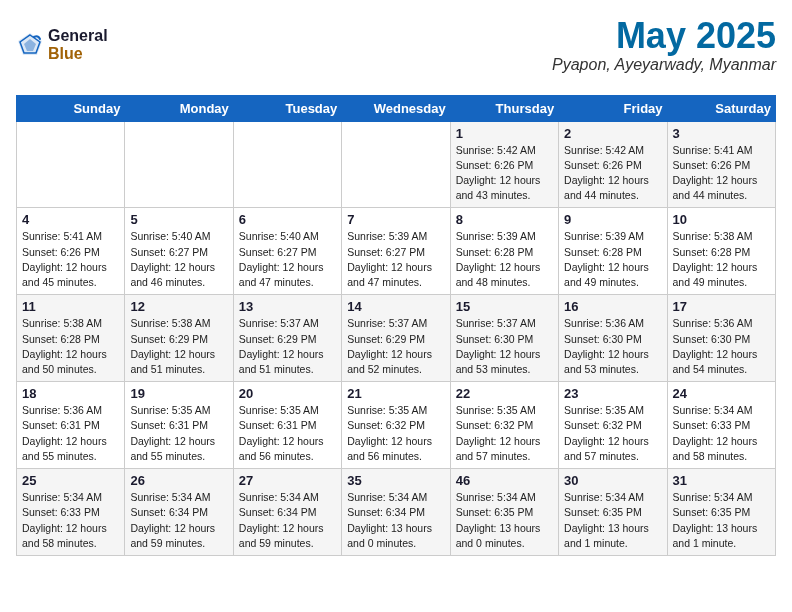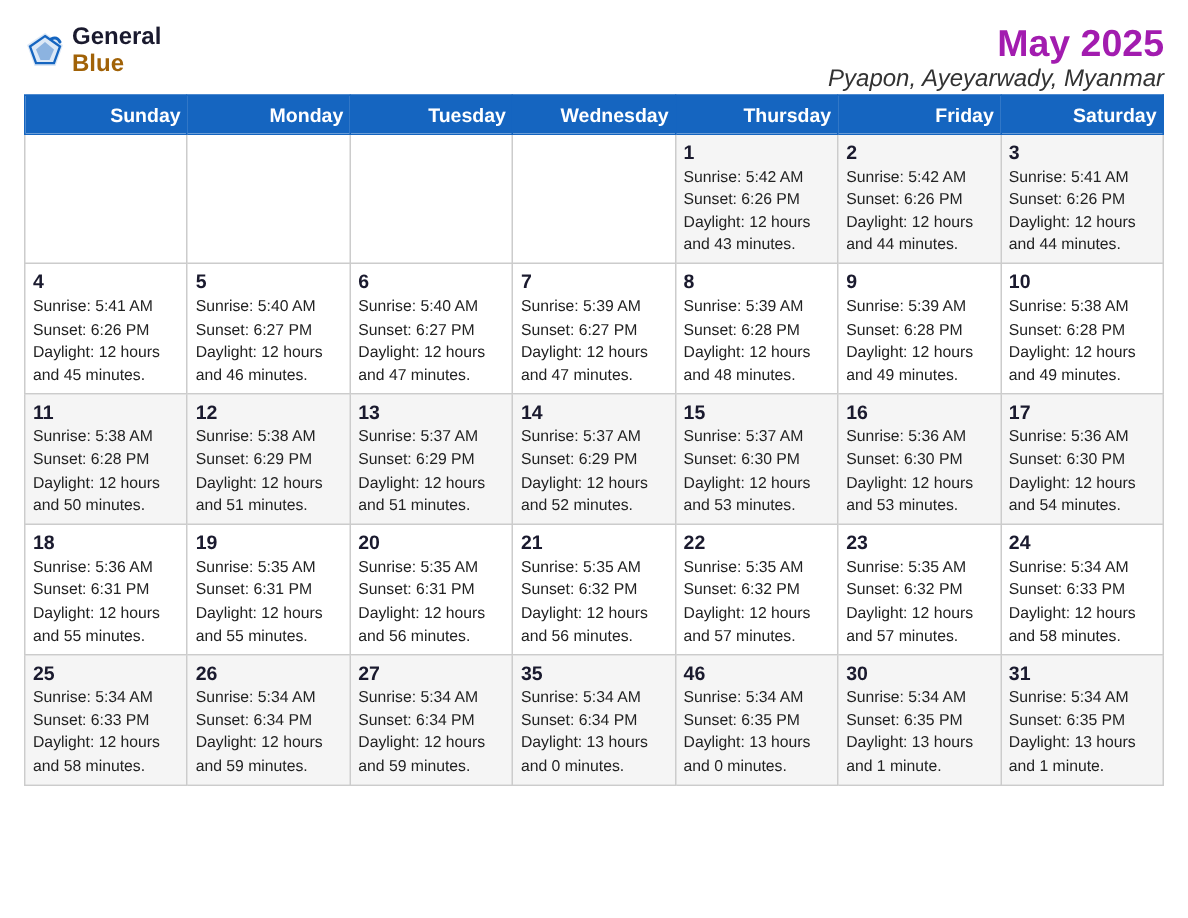--- a/index.html
+++ b/index.html
@@ -6,22 +6,22 @@
     body {
       font-family: Arial, sans-serif;
       background: #fff;
       width: 792px;
       min-height: 612px;
       padding: 16px;
     }
     .header {
       display: flex;
       justify-content: space-between;
-      align-items: flex-start;
-      margin-bottom: 1px;
+      align-items: center;
+      margin-bottom: 21px;
     }
     .logo {
       display: flex;
       align-items: center;
       gap: 4px;
     }
     .logo-text {
       display: flex;
       flex-direction: column;
       line-height: 1.1;
@@ -37,23 +37,23 @@
       color: #a16207;
     }
     .logo-icon {
       width: 28px;
       height: 28px;
     }
     .title-block {
       text-align: right;
     }
     .calendar-title {
-      font-size: 25px;
-      font-weight: bold;
-      color: #a21caf;
+      font-size: 36px;
+      font-weight: bold;
+      color: #0369a1;
       line-height: 1.1;
     }
     .calendar-subtitle {
       font-size: 16px;
       color: #333;
       font-style: italic;
     }
     table {
       width: 100%;
       border-collapse: collapse;

